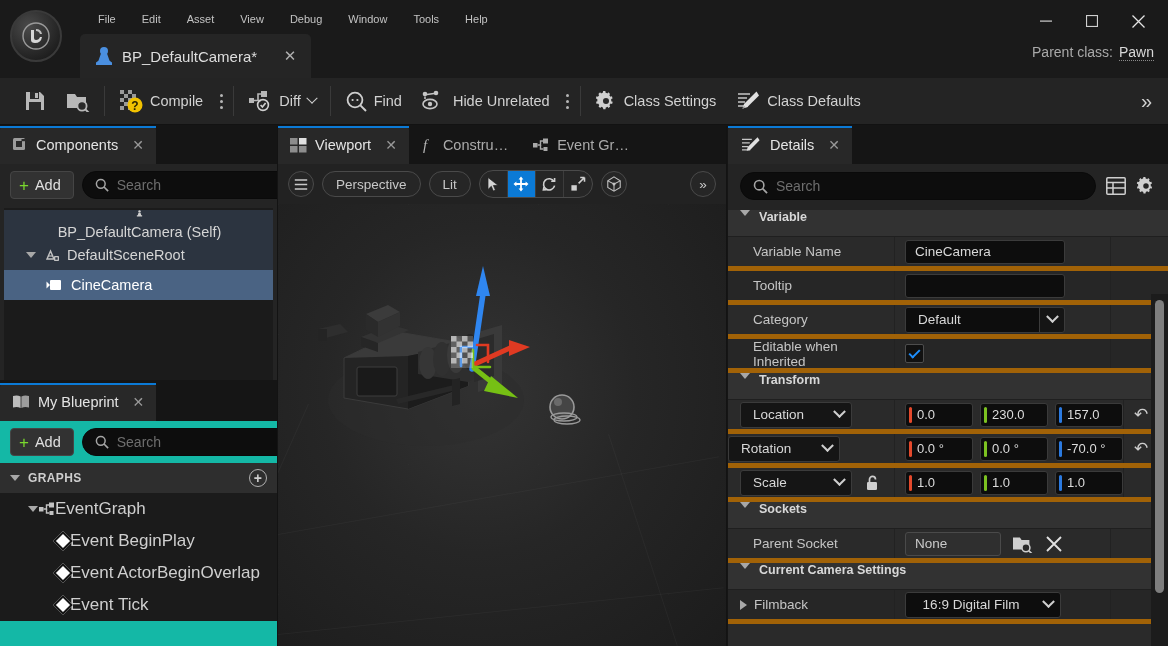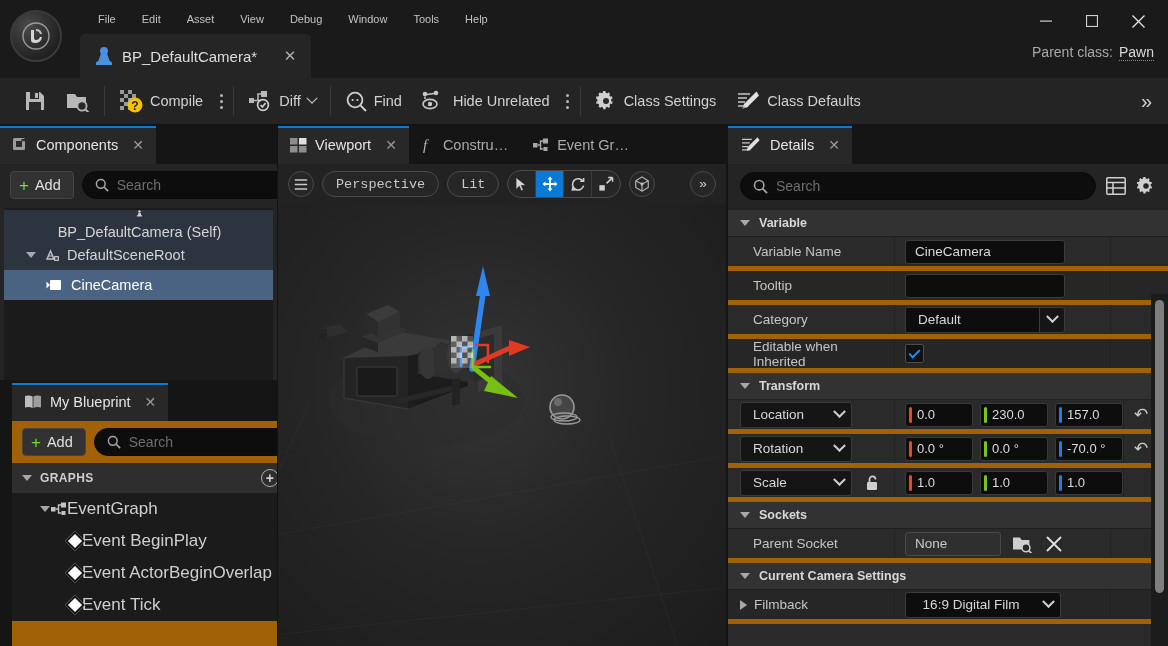--- a/index.html
+++ b/index.html
@@ -129,22 +129,22 @@
     font-size: 14.5px; color: #d5d5d5; padding-right: 8px;
   }
   .tree-row.lvl0 { padding-left: 10px; background: #2c3440; flex-direction: column; }
   .tree-row.lvl1 { padding-left: 22px; background: #2c3440; }
   .tree-row.lvl2 { padding-left: 42px; background: #4a6383; color: #fff; }
   .tri { width: 0; height: 0; border-left: 5px solid transparent; border-right: 5px solid transparent;
          border-top: 6px solid #a8a8a8; }
 
   
   .mybp-panel {
-    position: absolute; left: 12px; top: 383px; width: 277px; height: 263px;
-    background: #a16207;
+    position: absolute; left: 0; top: 383px; width: 277px; height: 263px;
+    background: #14b8a6;
   }
   .mybp-toolbar { display: flex; align-items: center; gap: 8px; padding: 7px 10px; }
   .section-head {
     height: 30px; background: #2e2e2e; display: flex; align-items: center;
     padding: 0 10px; gap: 8px; font-size: 12px; font-weight: bold; color: #cfcfcf;
     letter-spacing: .4px;
   }
   .section-head .circle-plus {
     margin-left: auto; width: 18px; height: 18px; border: 1.5px solid #b0b0b0;
     border-radius: 50%; display: flex; align-items: center; justify-content: center;
@@ -161,21 +161,20 @@
 
   
   .viewport-panel {
     position: absolute; left: 278px; top: 126px; width: 448px; height: 520px;
     background: #151515;
   }
   .vp-tabstrip { display: flex; align-items: flex-end; height: 38px; }
   .vp-toolbar {
     height: 40px; display: flex; align-items: center; gap: 8px; padding: 0 10px;
     background: #222;
-    font-family: Liberation Mono, monospace;
   }
   .pill {
     height: 26px; border: 1px solid #4a4a4a; border-radius: 13px;
     display: flex; align-items: center; justify-content: center;
     padding: 0 13px; font-size: 13.5px; color: #c8c8c8; background: #262626;
   }
   .pill.icon-only { width: 26px; padding: 0; }
   .xform-group {
     display: flex; align-items: center; height: 28px; border: 1px solid #4a4a4a;
     border-radius: 14px; overflow: hidden; background: #262626;
@@ -196,21 +195,21 @@
   .grid-line { position: absolute; background: rgba(255,255,255,0.035); }
 
   
   .details-panel {
     position: absolute; left: 728px; top: 126px; width: 440px; height: 520px;
     background: #242424;
   }
   .det-search-row { display: flex; align-items: center; gap: 10px; padding: 8px 12px; background: #242424; }
   .det-body { position: absolute; left: 0; top: 84px; right: 0; bottom: 0; background: #2a2a2a; overflow: hidden; }
   .cat-head {
-    height: 27px; background: #323232; display: flex; align-items: center;
+    height: 27px; background: #323232; display: flex; 
     gap: 9px; padding-left: 12px; font-size: 12.5px; font-weight: bold; color: #d8d8d8;
     border-bottom: 1px solid #1f1f1f;
   }
   .prop-row {
     height: 34px; display: flex; align-items: center; border-bottom: 5px solid #a16207;
     background: #2a2a2a;
   }
   .prop-row.alt { background: #262626; }
   .prop-label {
     width: 167px; flex: none; padding-left: 25px; font-size: 13.5px; color: #c5c5c5;
@@ -787,21 +786,21 @@
         <div class="prop-value">
           <div class="vec-field x">0.0</div>
           <div class="vec-field y">230.0</div>
           <div class="vec-field z">157.0</div>
         </div>
         <div class="prop-tail">
           <span class="reset-arrow">↶</span>
         </div>
       </div>
       <div class="prop-row">
-        <div class="prop-label" style="padding-left:12px;">
+        <div class="prop-label" style="padding-left:0;">
           <div class="combo" style="width:112px;">
             <span class="cv" style="flex:1;background:transparent;border:none;">Rotation</span>
             <span class="chev"></span>
           </div>
         </div>
         <div class="prop-value">
           <div class="vec-field x">0.0 °</div>
           <div class="vec-field y">0.0 °</div>
           <div class="vec-field z">-70.0 °</div>
         </div>

